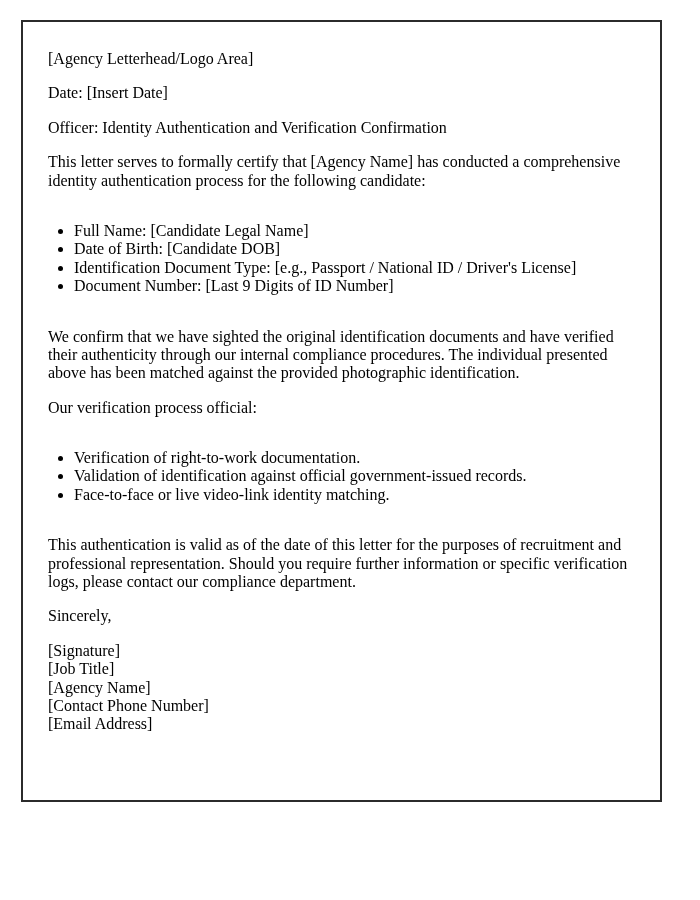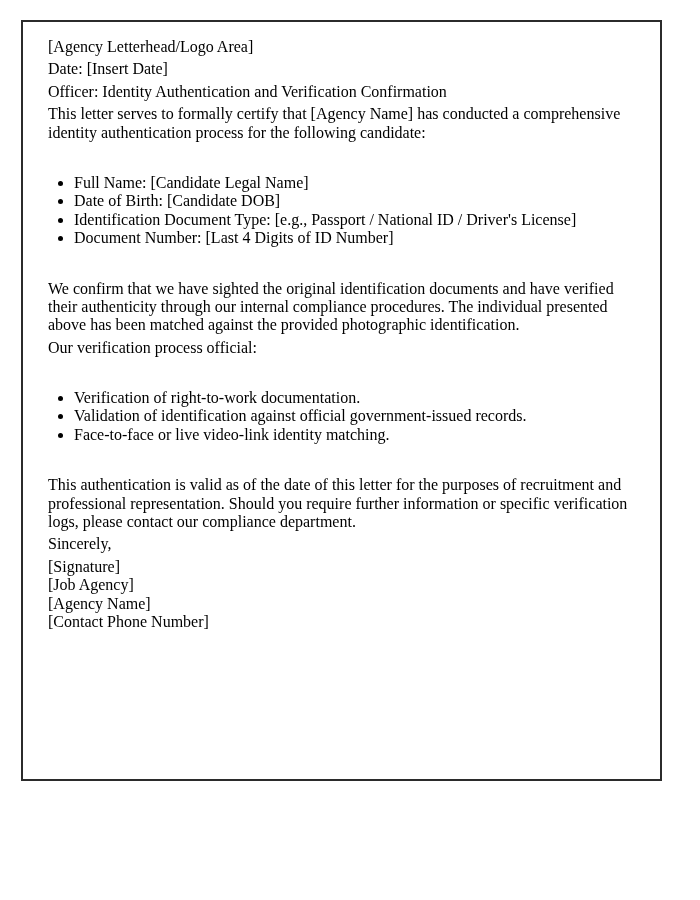--- a/index.html
+++ b/index.html
@@ -19,21 +19,21 @@
   .letter {
     box-sizing: border-box;
     width: 641px;
     min-height: 761px;
     margin: 20px 0 0 21px;
     border: 2px solid #2b2b2b;
     padding: 12px 25px 50px 25px;
     background: #ffffff;
   }
   .para {
-    margin: 4px 0;
+    margin: 16px 0;
   }
   ul.detail-list {
     margin: 32px 0;
     padding-left: 26px;
   }
   ul.detail-list li {
     margin: 0;
     padding: 0;
   }
   .bold {
@@ -54,37 +54,38 @@
 
   <p class="para"><span class="bold">Officer:</span> <span>Identity Authentication and Verification Confirmation</span></p>
 
 
   <p class="para"><span>This letter serves to formally certify that </span><span class="bold">[Agency Name]</span><span> has conducted a comprehensive identity authentication process for the following candidate:</span></p>
 
   <ul class="detail-list">
     <li><span class="bold">Full Name:</span> <span>[Candidate Legal Name]</span></li>
     <li><span class="bold">Date of Birth:</span> <span>[Candidate DOB]</span></li>
     <li><span class="bold">Identification Document Type:</span> <span>[e.g., Passport / National ID / Driver's License]</span></li>
-    <li><span class="bold">Document Number:</span> <span>[Last 4 Digits of ID Number]</span></li>
+    <li><span class="bold">Document Number:</span> <span>[Last 9 Digits of ID Number]</span></li>
   </ul>
 
   <p class="para">We confirm that we have sighted the original identification documents and have verified their authenticity through our internal compliance procedures. The individual presented above has been matched against the provided photographic identification.</p>
 
   <p class="para">Our verification process official:</p>
 
   <ul class="detail-list">
     <li>Verification of right-to-work documentation.</li>
     <li>Validation of identification against official government-issued records.</li>
     <li>Face-to-face or live video-link identity matching.</li>
   </ul>
 
   <p class="para">This authentication is valid as of the date of this letter for the purposes of recruitment and professional representation. Should you require further information or specific verification logs, please contact our compliance department.</p>
 
   <p class="para">Sincerely,</p>
 
   <div class="para">
     <div class="sig-line">[Signature]</div>
-    <div class="sig-line">[Job Agency]</div>
+    <div class="sig-line">[Job Title]</div>
     <div class="sig-line">[Agency Name]</div>
     <div class="sig-line">[Contact Phone Number]</div>
+    <div class="sig-line">[Email Address]</div>
   </div>
 
 </div>
 
 </body></html>

